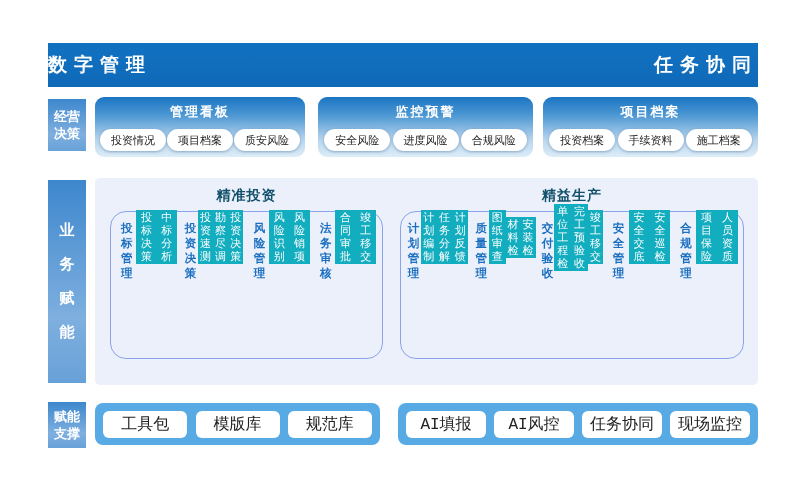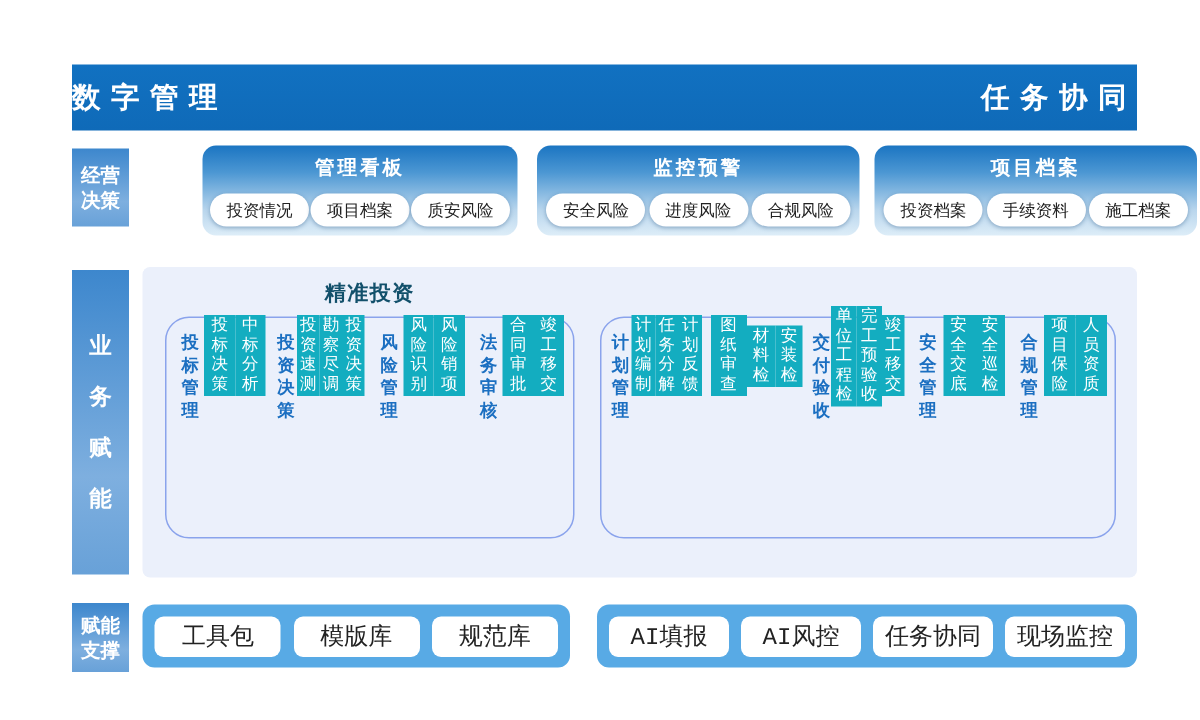--- a/index.html
+++ b/index.html
@@ -23,21 +23,20 @@
     display:flex;flex-direction:column;align-items:center;justify-content:center;
     text-align:left;
   }
   #side1{top:99px;height:52px;font-size:13px;line-height:17px;}
   #side2{top:180px;height:203px;font-size:15px;gap:15px;}
   #side3{top:402px;height:46px;font-size:13px;line-height:17px;}
   
   .kanban{
     position:absolute;top:97px;height:60px;border-radius:9px;
     background:linear-gradient(180deg,var(--kanban-top,#1b75c2) 0%,#4c97d3 30%,#b9d6ed 72%,var(--kanban-bottom,#ddedf8) 100%);
-    margin-left:40px;
   }
   #kb0{left:95px;width:210px;} #kb1{left:318px;width:215px;} #kb2{left:543px;width:215px;}
   .kb-title{text-align:center;color:#fff;font-weight:bold;font-size:13px;letter-spacing:2px;margin-top:6px;}
   .kb-pills{display:flex;justify-content:space-evenly;margin-top:8px;padding:0 4px;}
   .pill{
     background:#fff;border-radius:12px;height:22px;padding:0 11px;
     font-size:11px;color:#222;display:flex;align-items:center;
     box-shadow:0 1px 3px rgba(25,75,125,.4);border:none;font-family:inherit;
   }
   
@@ -164,34 +163,36 @@
       <div class="col-h">法务审核</div>
       <div class="slot">
           <button class="tbtn">合同审批</button>
         </div>
       <div class="slot">
           <button class="tbtn">竣工移交</button>
         </div>
     </div>
   </div>
 
+  <div class="sec-title" id="st1">精益生产</div>
   <div class="sec-box" id="sb1">
     <div class="col">
       <div class="col-h">计划管理</div>
       <div class="slot">
           <button class="tbtn">计划编制</button>
         </div>
       <div class="slot">
           <button class="tbtn">任务分解</button>
         </div>
       <div class="slot">
           <button class="tbtn">计划反馈</button>
         </div>
     </div>
     <div class="col">
+      <div class="col-h">质量管理</div>
       <div class="slot">
           <button class="tbtn">图纸审查</button>
         </div>
       <div class="slot">
           <button class="tbtn">材料检</button>
         </div>
       <div class="slot">
           <button class="tbtn">安装检</button>
         </div>
     </div>

